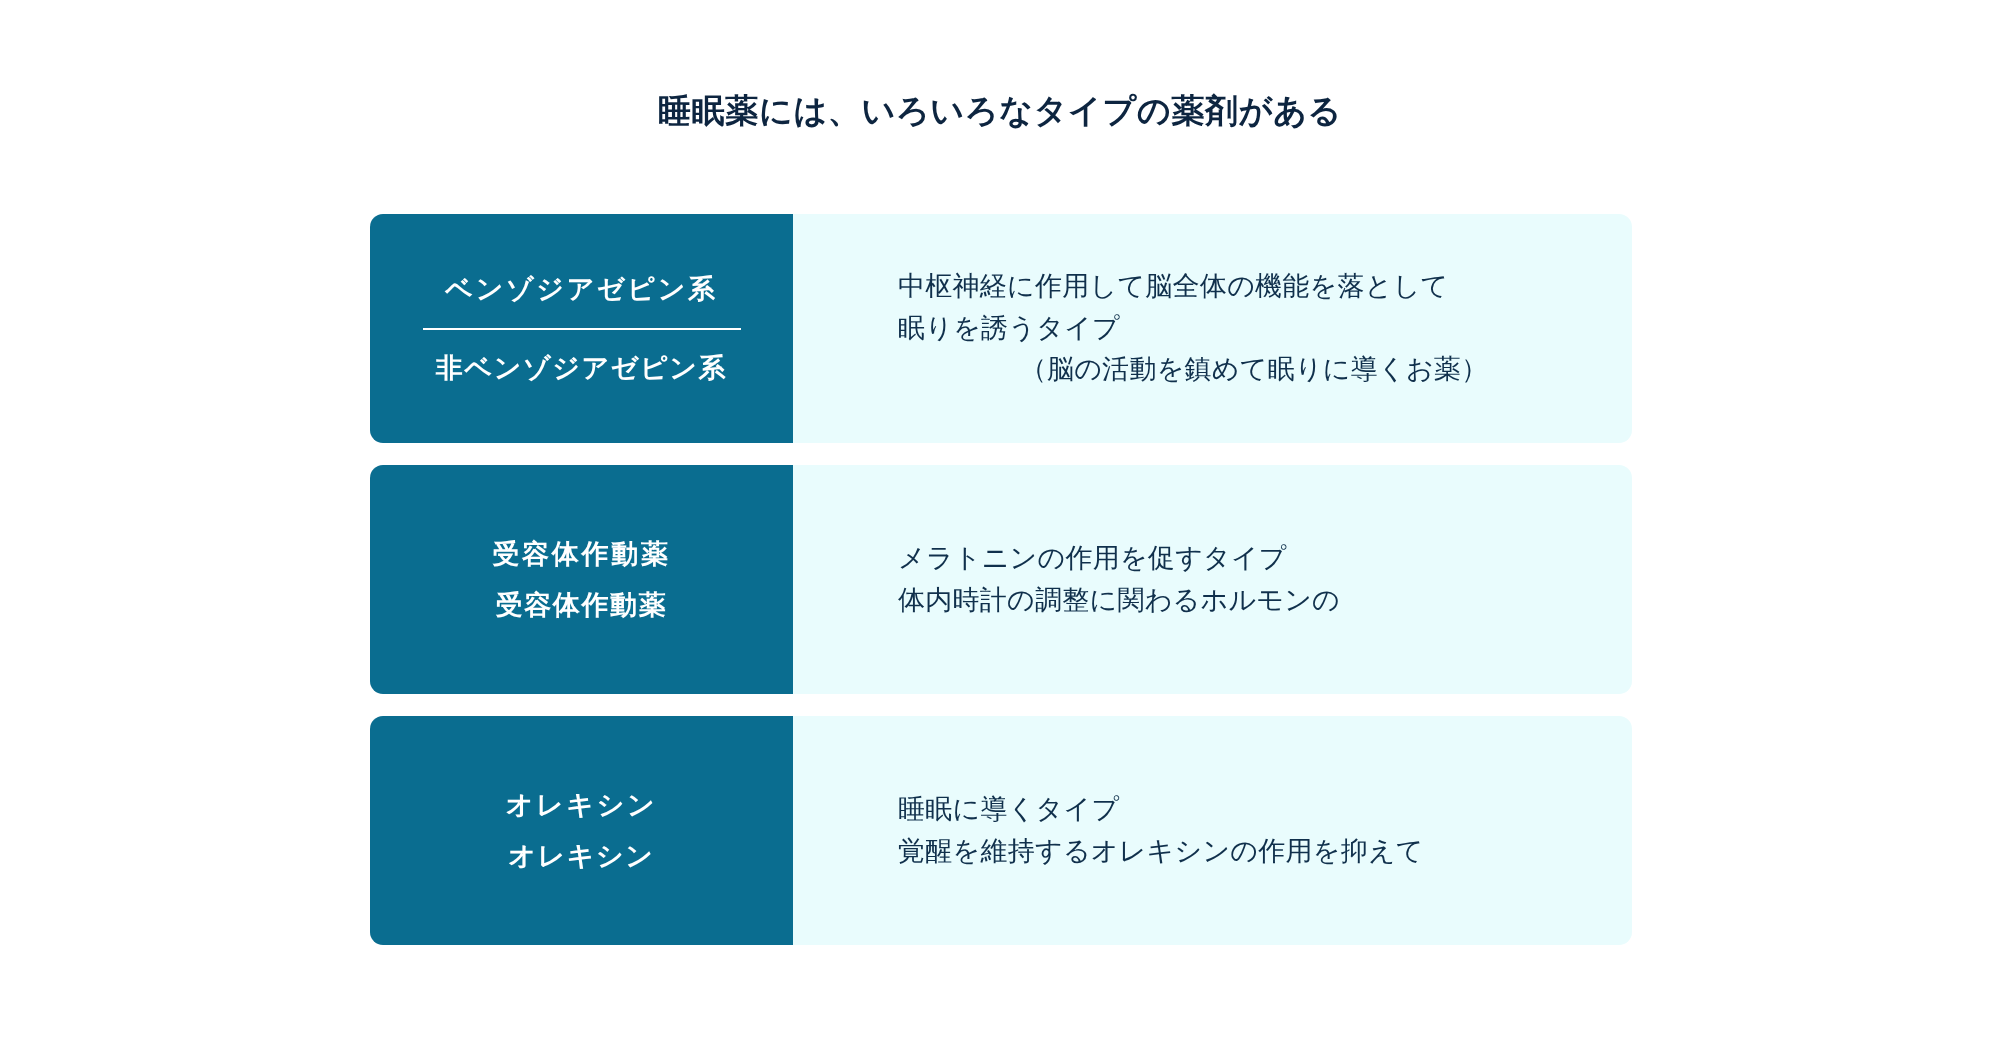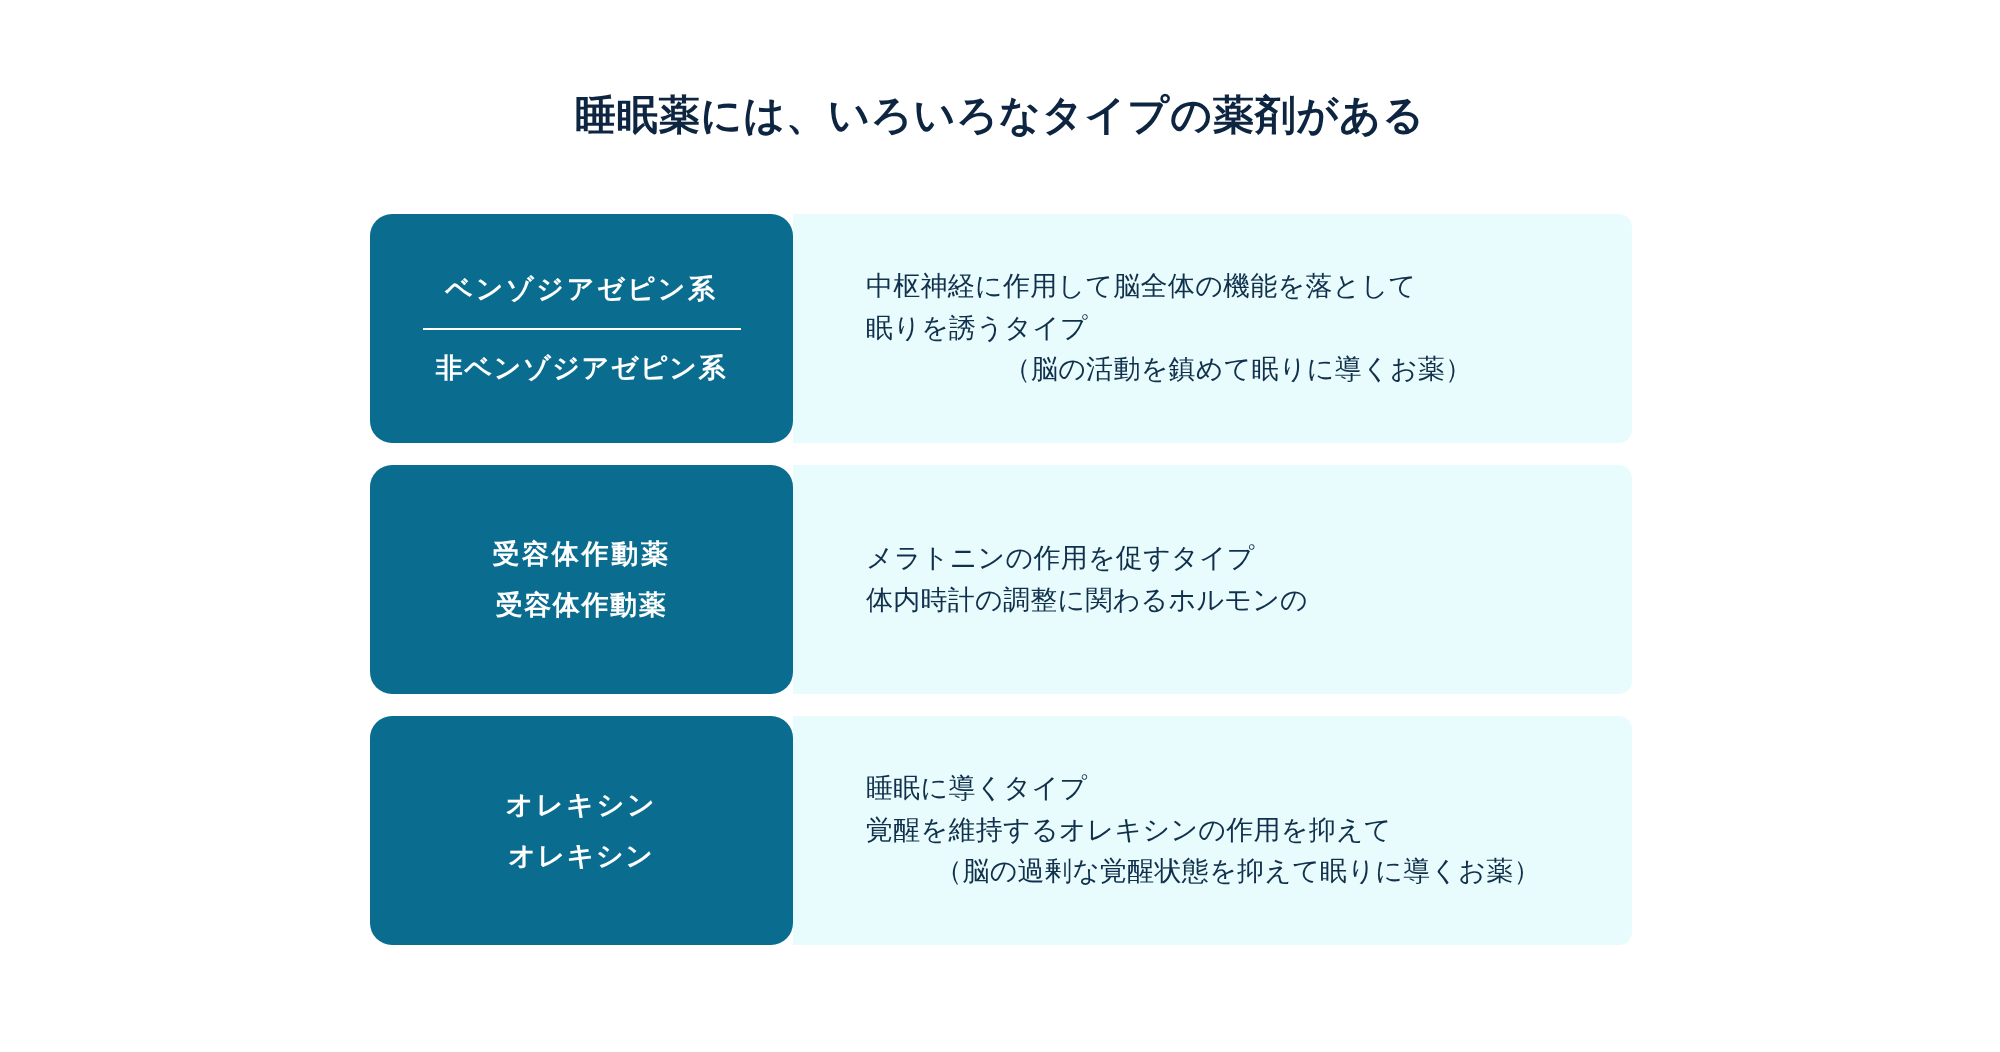--- a/index.html
+++ b/index.html
@@ -22,21 +22,21 @@
     box-sizing: border-box;
   }
 
   
   .page-title {
     position: absolute;
     left: 0;
     top: 90px;
     width: 2000px;
     text-align: center;
-    font-size: 41px;
+    font-size: 33px;
     font-weight: 700;
     letter-spacing: 0.02em;
     color: #0d2540;
     line-height: 1.25;
     white-space: pre;
   }
 
   
   .cards {
     position: absolute;
@@ -63,21 +63,20 @@
     flex: 0 0 423px;
     width: 423px;
     background: #0a6d90;
     color: #ffffff;
     display: flex;
     flex-direction: column;
     align-items: center;
     justify-content: center;
     box-sizing: border-box;
     padding: 0 18px;
-    border-radius: 22px;
   }
 
   .label-line {
     font-size: 27px;
     font-weight: 700;
     letter-spacing: 0.06em;
     line-height: 1.5;
     text-align: center;
     white-space: nowrap;
   }
@@ -99,21 +98,21 @@
   }
 
   
   .card-desc {
     flex: 1 1 auto;
     background: #e9fcfd;
     display: flex;
     flex-direction: column;
     justify-content: center;
     box-sizing: border-box;
-    padding: 0 40px 0 73px;
+    padding: 0 40px 0 105px;
   }
 
   .desc-line {
     font-size: 27px;
     font-weight: 400;
     color: #10304c;
     line-height: 1.55;
     letter-spacing: 0.01em;
     white-space: nowrap;
   }
@@ -159,18 +158,17 @@
 
     <div class="card">
       <div class="card-label">
         <div class="label-line spaced">オレキシン</div>
         <div class="label-gap"></div>
         <div class="label-line">オレキシン</div>
       </div>
       <div class="card-desc">
         <div class="desc-line">睡眠に導くタイプ</div>
         <div class="desc-line">覚醒を維持するオレキシンの作用を抑えて</div>
-        <div class="desc-line indent">（脳の過剰な覚醒状態を抑えて眠りに導くお薬）</div>
       </div>
     </div>
 
   </div>
 </div>
 
 </body></html>

